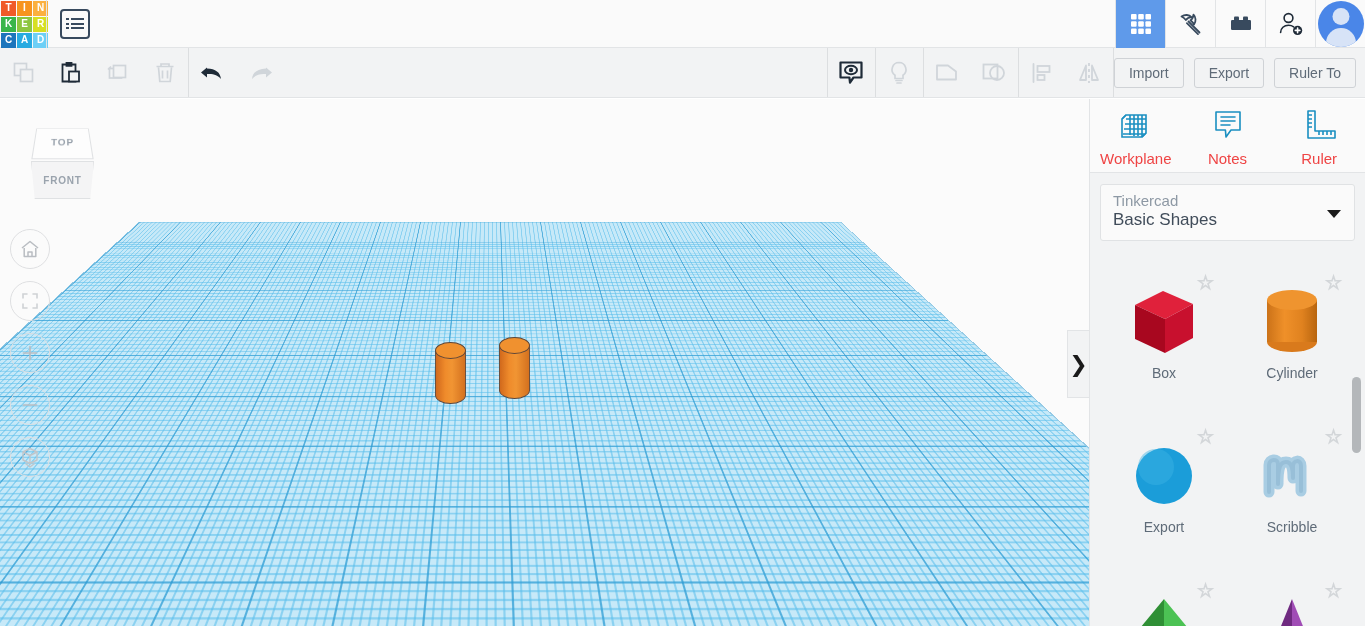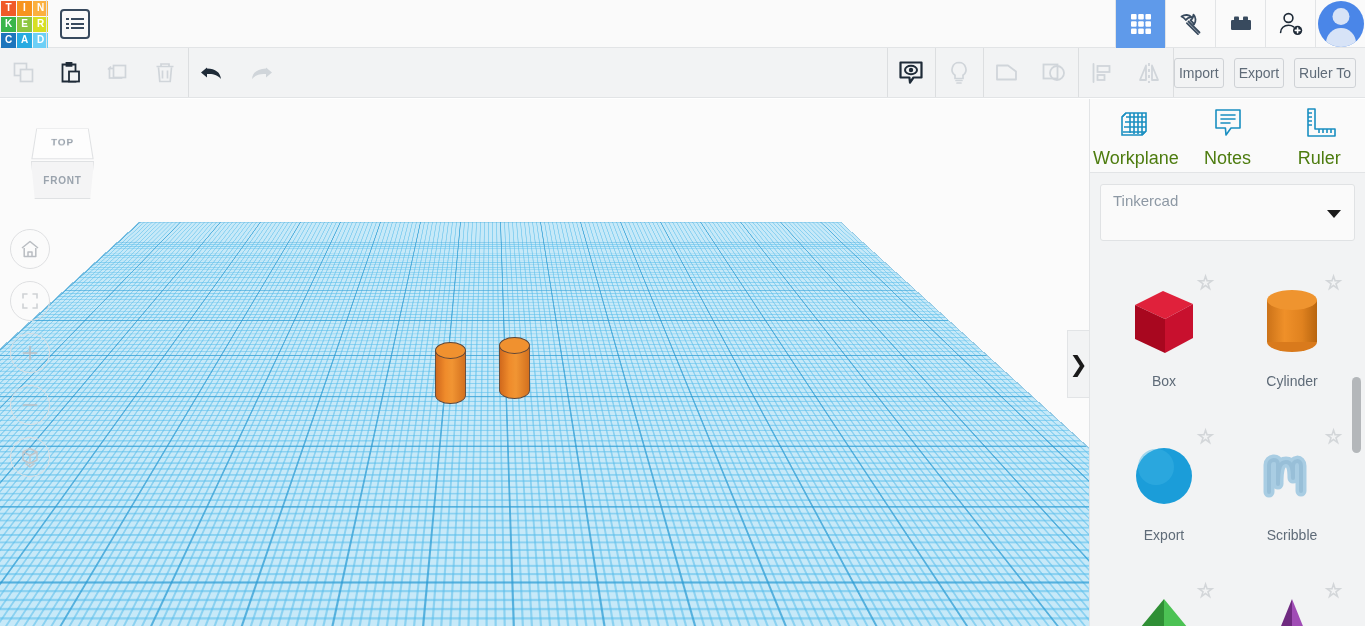--- a/index.html
+++ b/index.html
@@ -98,21 +98,21 @@
   }
   .tool {
     width: 47px; display: flex; align-items: center; justify-content: center;
     cursor: pointer;
   }
   .tool.dis { opacity: .32; cursor: default; }
   .tsep { width: 1px; background: #dcdee0; margin: 0; }
   .spacer-flex { flex: 1; }
   .btns { display: flex; align-items: center; gap: 10px; padding-right: 9px; }
   .btn {
-    height: 30px; padding: 0 4px;
+    height: 30px; padding: 0 14px;
     background: #f2f3f4; border: 1px solid #cfd2d6; border-radius: 3px;
     font-size: 14px; color: #5f6b78; cursor: pointer;
     display: flex; align-items: center;
   }
 
   
   .viewport {
     position: absolute; left: 0; top: 99px;
     width: 1089px; height: 527px;
     background: #fbfbfb;
@@ -195,21 +195,21 @@
   }
   .rp-tools {
     display: flex; height: 74px; background: #fafafa;
     border-bottom: 1px solid #e2e4e6;
   }
   .rp-tool {
     flex: 1; display: flex; flex-direction: column;
     align-items: center; justify-content: center; gap: 5px;
     cursor: pointer;
   }
-  .rp-tool span { font-size: 18px; color: #4d7c0f; }
+  .rp-tool span { font-size: 15px; color: #ef4444; }
 
   .shape-select {
     margin: 11px 10px 0 10px;
     height: 57px; background: #fafafa;
     border: 1px solid #e0e2e4; border-radius: 3px;
     padding: 7px 12px 0 12px; position: relative; cursor: pointer;
   }
   .shape-select .lbl { font-size: 15px; color: #8d98a4; }
   .shape-select .val { font-size: 17px; color: #404c5a; margin-top: 1px; }
   .shape-select .dd {
@@ -229,21 +229,21 @@
   .shape-cell { position: relative; display: flex; flex-direction: column;
     align-items: center; justify-content: flex-start; padding-top: 22px; cursor: pointer; }
   .shape-cell .star {
     position: absolute; right: 14px; top: 12px;
     font-size: 19px; color: #ffffff;
     -webkit-text-stroke: 1px #d3d6d9;
     line-height: 1;
     font-family: "DejaVu Sans", sans-serif;
     cursor: pointer;
   }
-  .shape-cell .nm { font-size: 14px; color: #5f6b78; margin-top: 12px; }
+  .shape-cell .nm { font-size: 14px; color: #5f6b78; margin-top: 4px; }
   .shape-art { width: 82px; height: 78px; position: relative; }
 
   .scrollbar {
     position: absolute; right: 4px; top: 278px;
     width: 9px; height: 76px; background: #b4b7ba; border-radius: 5px;
     cursor: pointer;
   }
 </style>
 </head>
 <body>
@@ -530,20 +530,21 @@
           <path d="M9 10h4M9 14h4M9 18h4M9 22h4"></path>
           <path d="M20 26v4M24 26v4M28 26v4M32 26v4"></path>
         </g>
       </svg>
       <span>Ruler</span>
     </div>
   </div>
 
   <div class="shape-select">
     <div class="lbl">Tinkercad</div>
+    <div class="val">Basic Shapes</div>
     <div class="dd"></div>
   </div>
 
   <div class="shape-grid" id="shape-grid">
       <div class="shape-cell">
         <div class="star">☆</div>
         <div class="shape-art"><svg viewBox="0 0 82 78" width="82" height="78">
             <polygon points="12,22 40,8 70,21 42,36" fill="#e0213b"></polygon>
             <polygon points="12,22 42,36 42,70 12,56" fill="#a8071f"></polygon>
             <polygon points="42,36 70,21 70,55 42,70" fill="#c8102e"></polygon>

